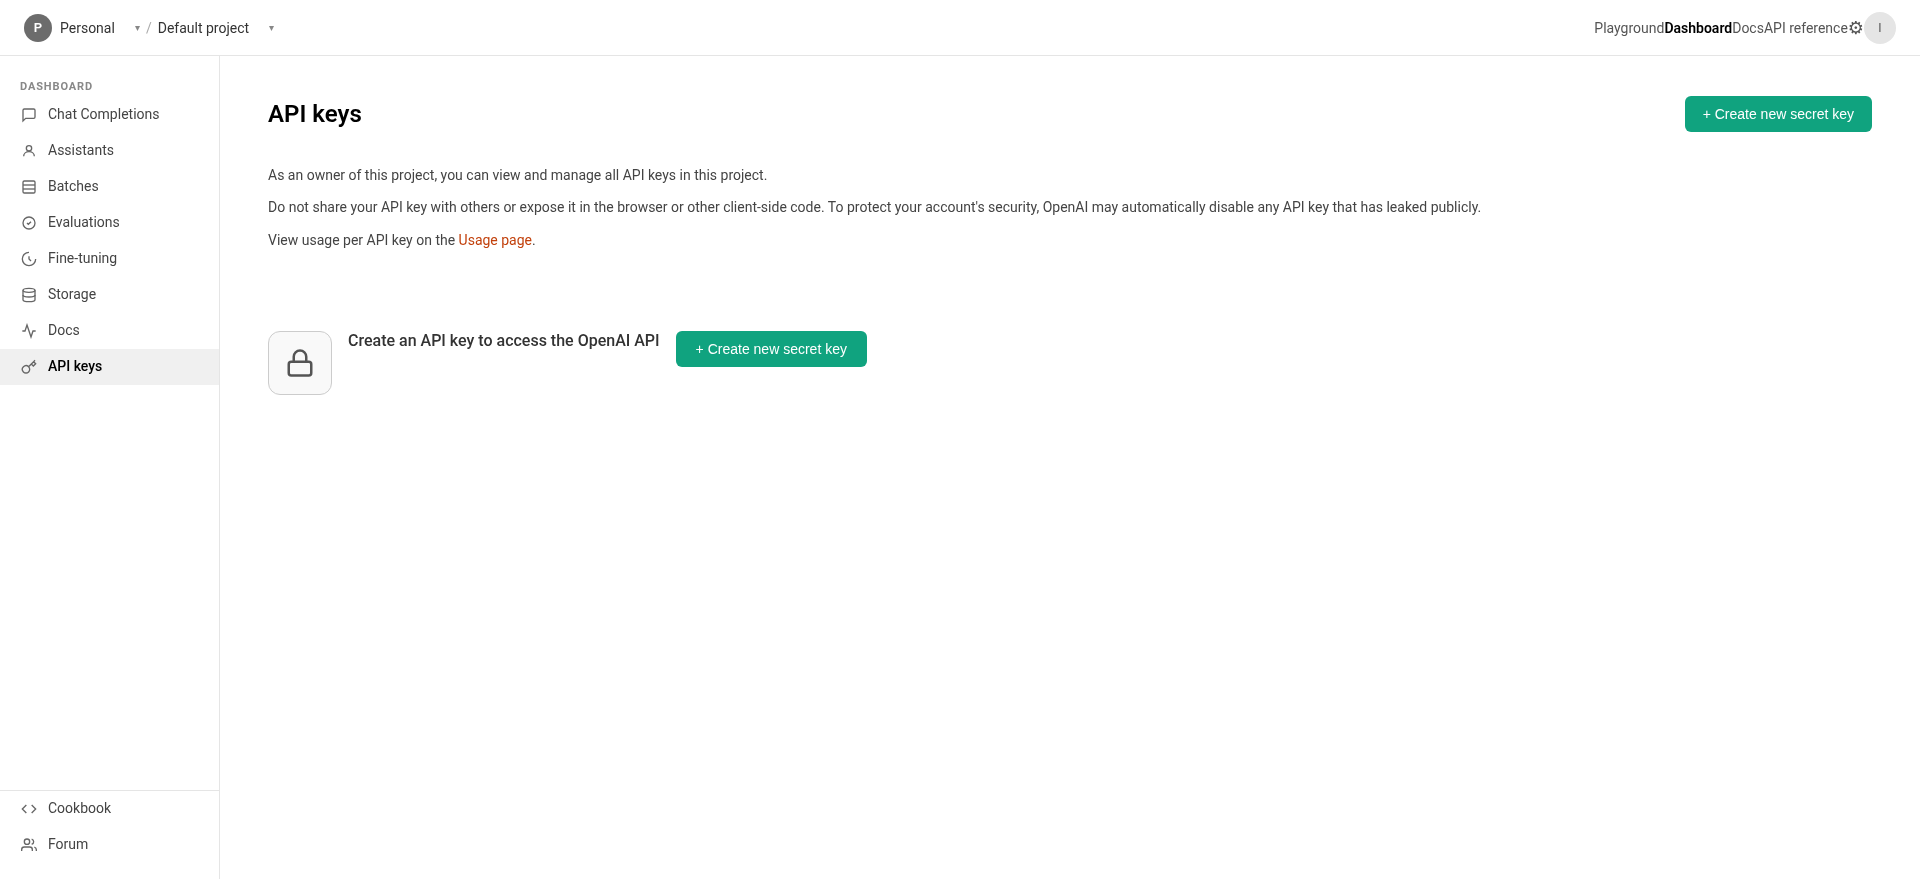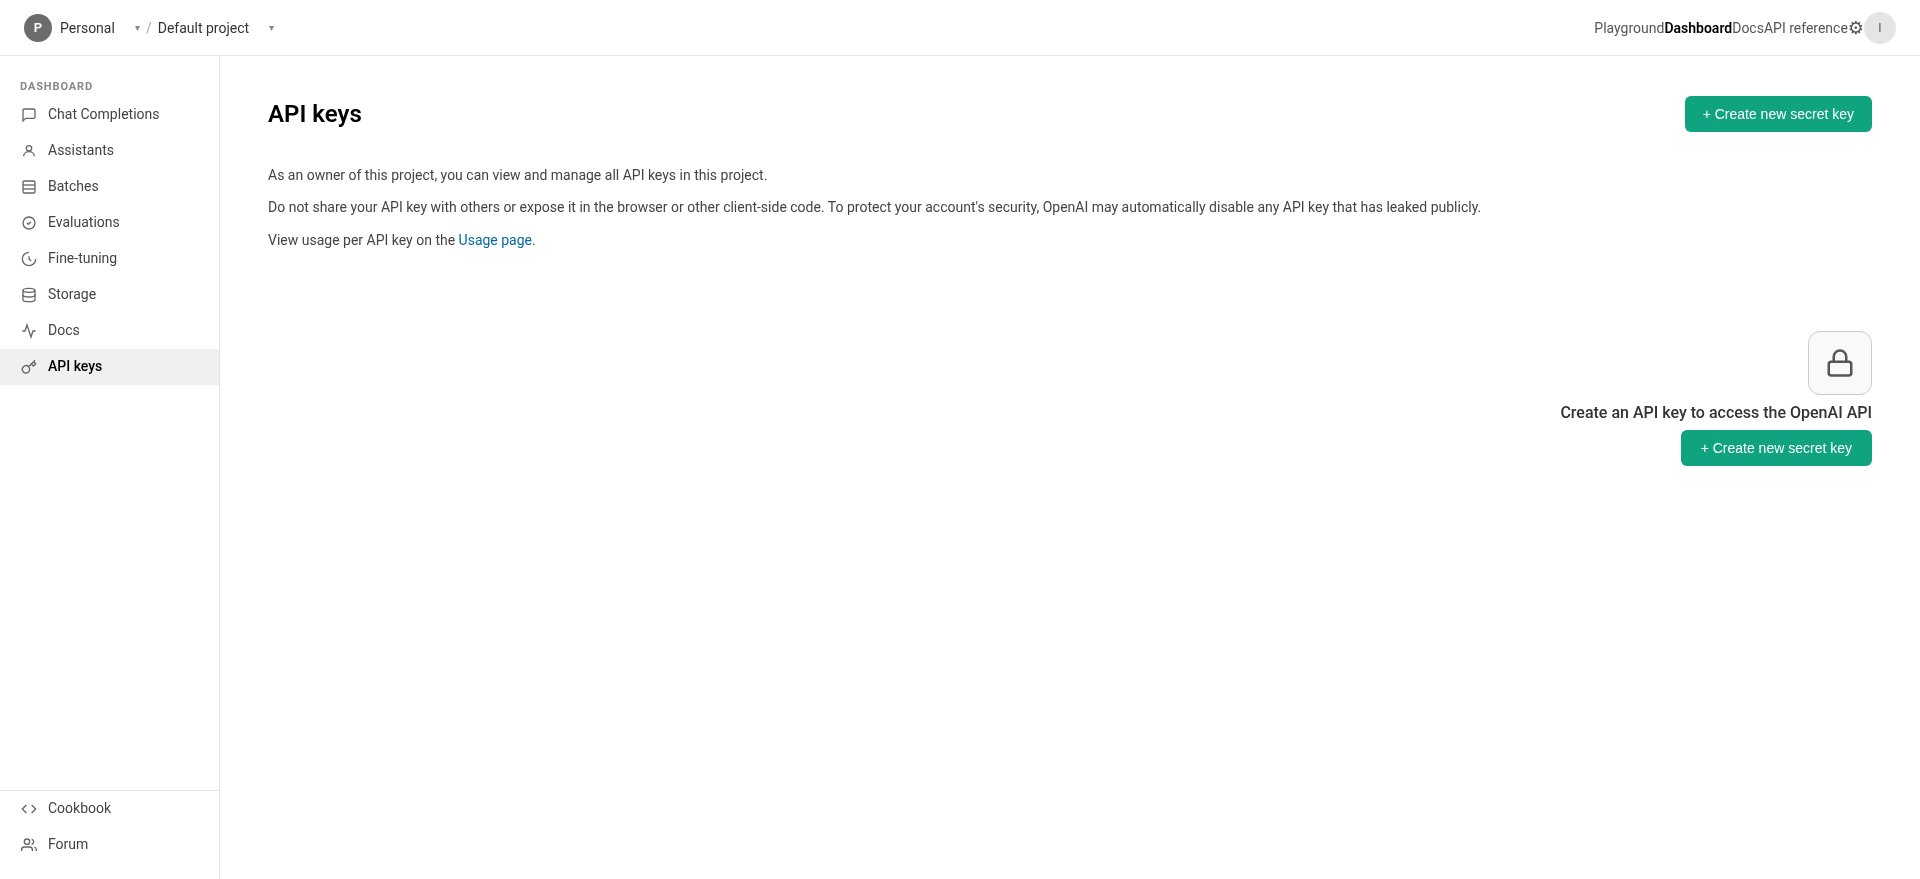--- a/index.html
+++ b/index.html
@@ -187,30 +187,30 @@
       gap: 6px;
     }
 
     .info-text {
       font-size: 14px;
       color: #444;
       line-height: 1.6;
       margin-bottom: 10px;
     }
     .info-text a {
-      color: #0369a1;
+      color: #c2410c;
       text-decoration: none;
     }
 
     .empty-state {
       display: flex;
-      flex-direction: column;
-      align-items: flex-end;
+      flex-direction: row;
+      align-items: flex-start;
       margin-top: 80px;
-      gap: 8px;
+      gap: 16px;
     }
     .lock-icon-wrapper {
       width: 64px;
       height: 64px;
       border-radius: 12px;
       border: 1.5px solid #ccc;
       background: #f9f9f9;
       display: flex;
       align-items: center;
       justify-content: center;

